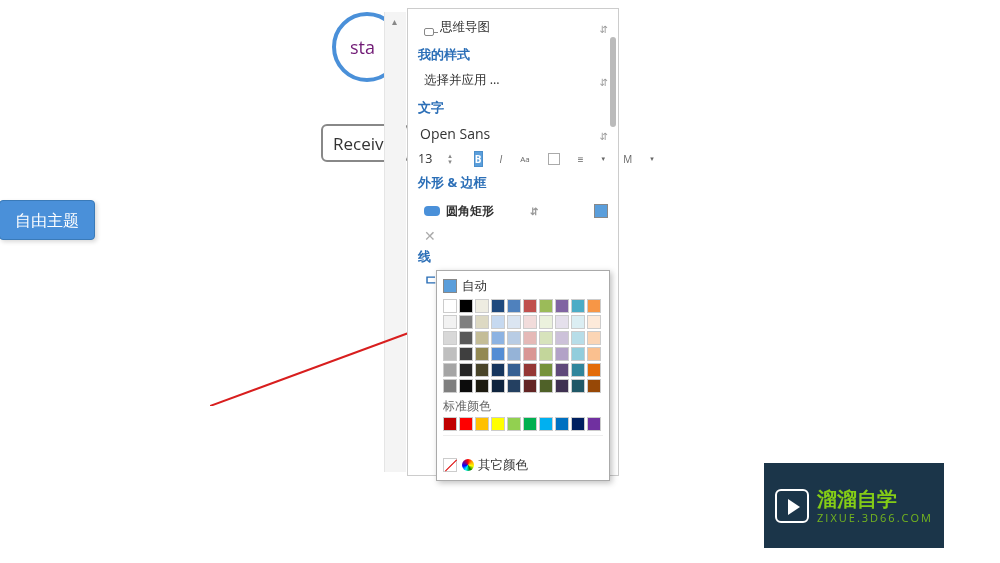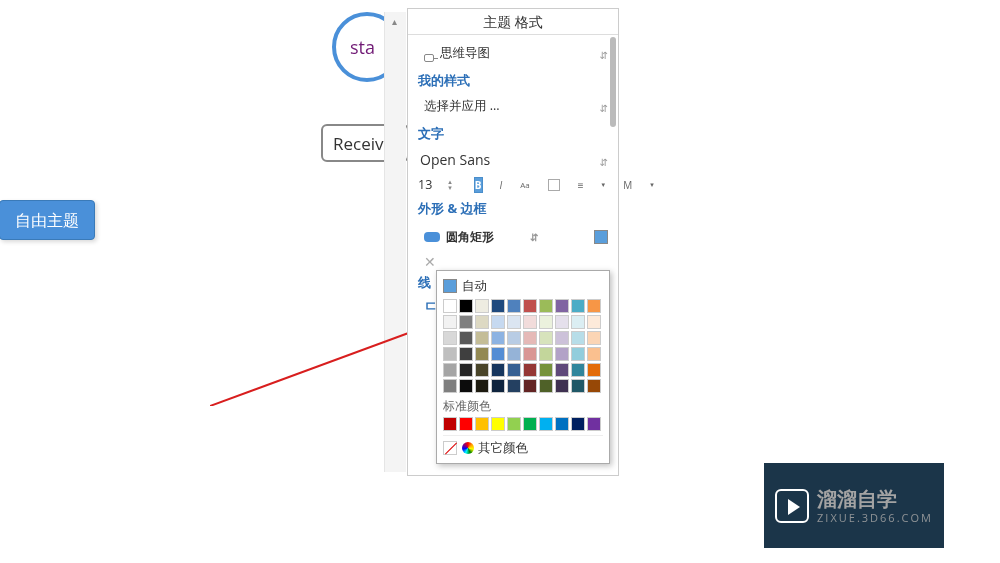--- a/index.html
+++ b/index.html
@@ -307,21 +307,21 @@
       display: grid;
       grid-template-columns: repeat(10, 14px);
       grid-auto-rows: 14px;
       gap: 2px;
       margin-bottom: 4px;
     }
     .other-row {
       display: flex;
       align-items: center;
       font-size: 12.5px;
-      padding-top: 3px;
+      padding-top: 20px;
       border-top: 1px solid #eee;
     }
     .no-fill {
       width: 14px; height: 14px;
       border: 1px solid #ccc;
       position: relative;
       margin-right: 5px;
     }
     .no-fill::after {
       content:"";
@@ -339,21 +339,21 @@
     }
 
     
     .watermark {
       position: absolute;
       right: 56px;
       bottom: 15px;
       width: 180px;
       height: 85px;
       background: #1b3549;
-      color: #a3a3a3;
+      color: #84cc16;
       display: flex;
       align-items: center;
       justify-content: center;
       gap: 8px;
     }
     .wm-play {
       width: 34px; height: 34px;
       border: 2px solid #fff;
       border-radius: 6px;
       position: relative;
@@ -396,23 +396,20 @@
 <div class="scroll-hint">
   <span class="scroll-up-arrow">▴</span>
 </div>
 
 <svg class="red-arrow" viewBox="0 0 398 148">
   <line x1="0" y1="148" x2="386" y2="6" stroke="#d81e1e" stroke-width="2"></line>
   <polygon points="398,0 378,4 384,14" fill="#d81e1e"></polygon>
 </svg>
 
 <div class="format-panel">
-  <div class="panel-title">
-    <span>主题 格式</span>
-  </div>
   <div class="panel-scroll"></div>
   <div class="panel-body">
 
     <div class="dropdown-row mindmap">
       <span class="icon-mini"></span>
       <span>思维导图</span>
       <span class="dropdown-arrow">⇵</span>
     </div>
 
     <div class="section-header">我的样式</div>

